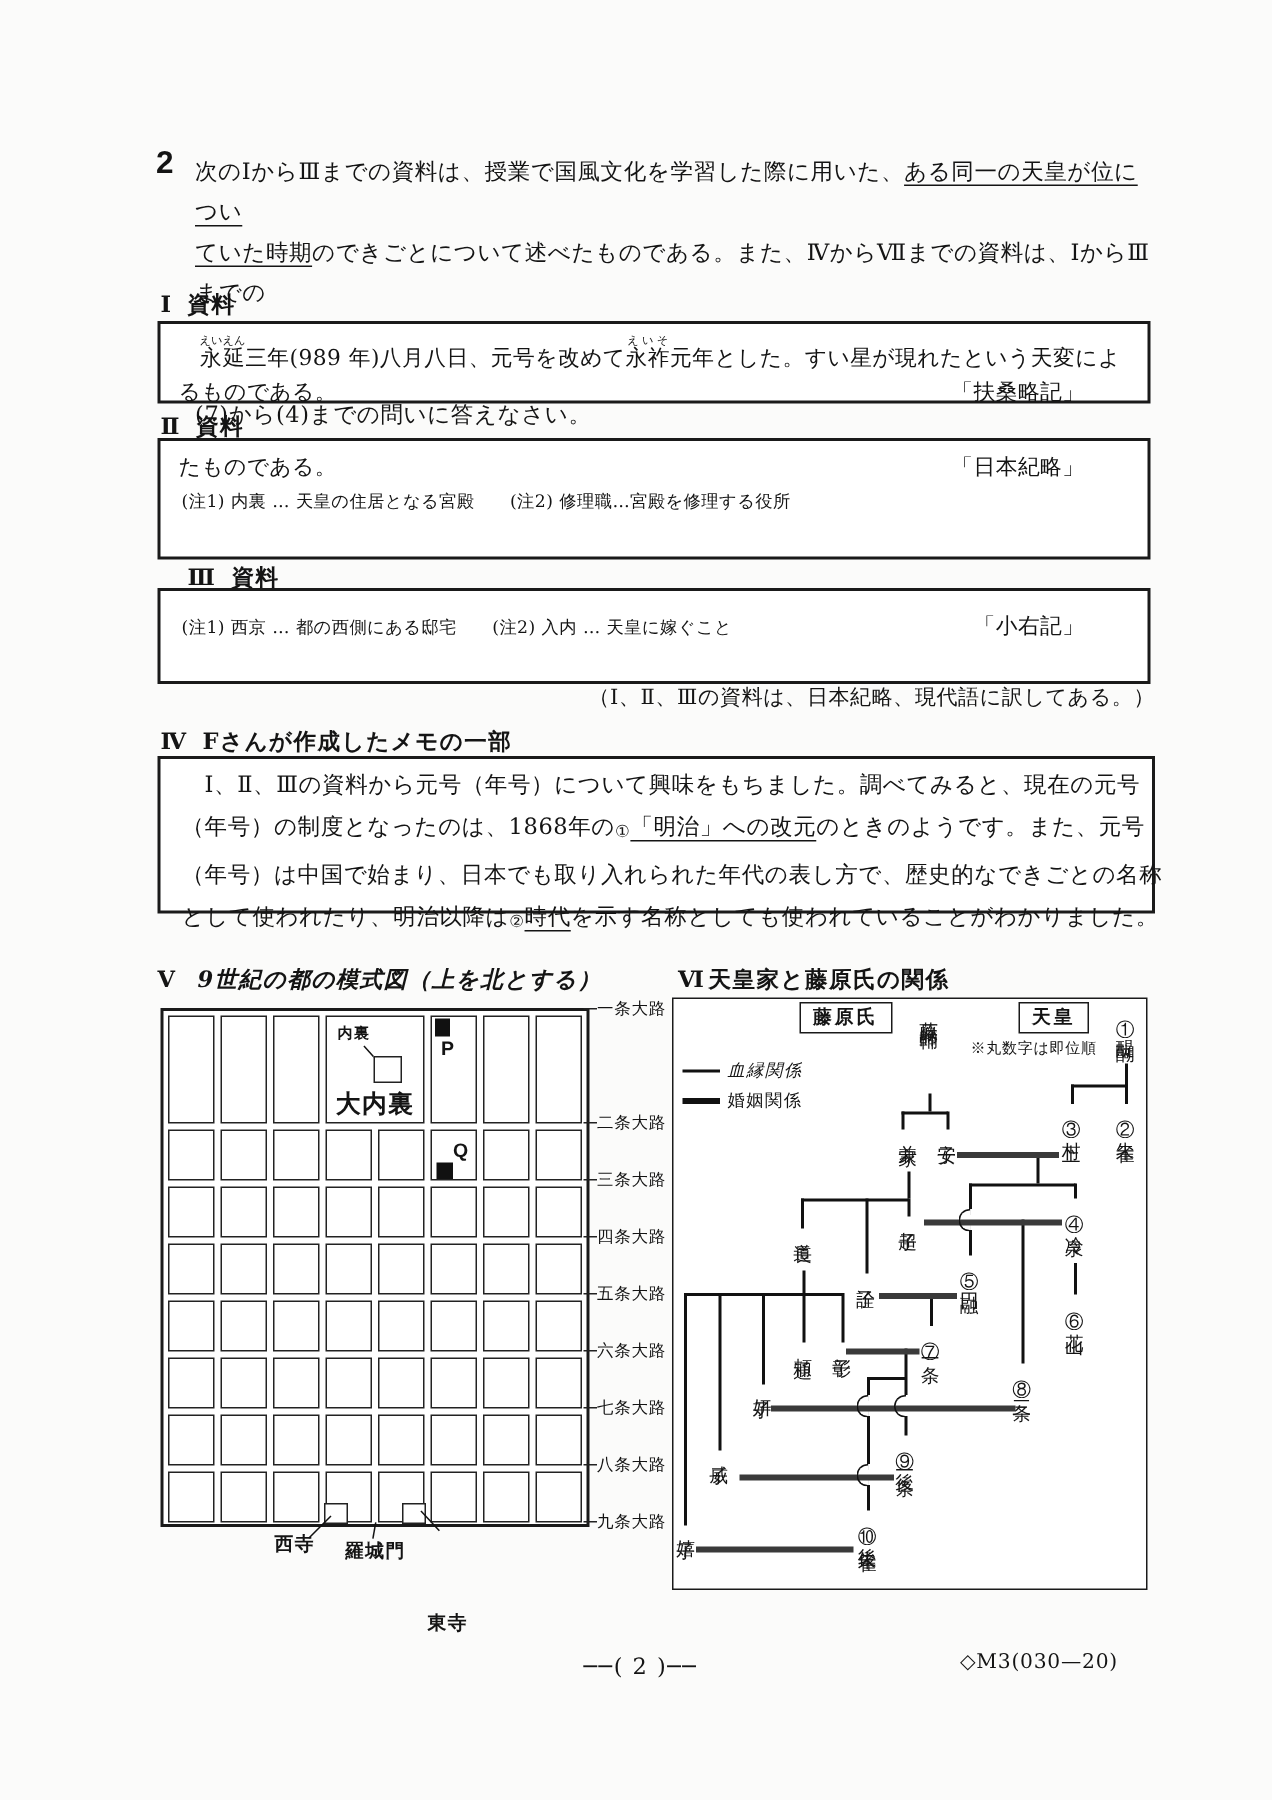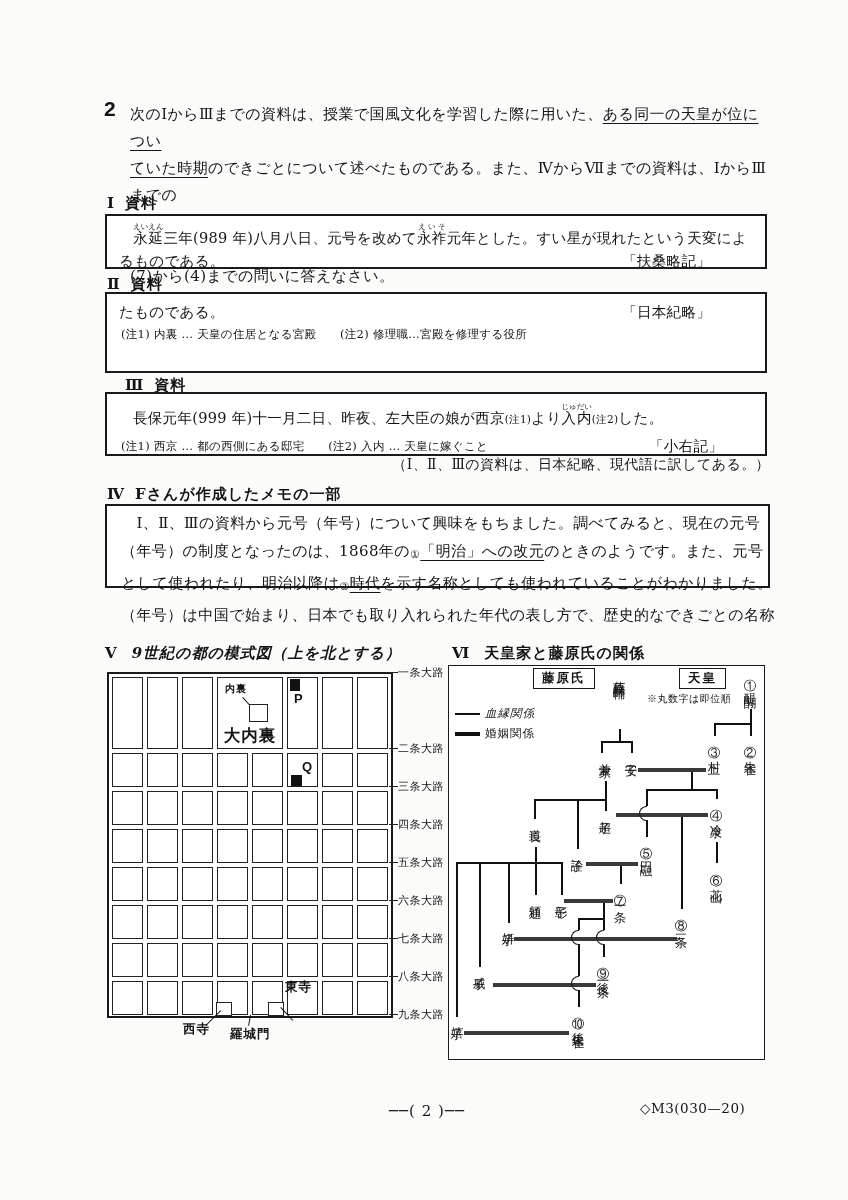--- a/index.html
+++ b/index.html
@@ -13,21 +13,21 @@
   .ptext { position:absolute; left:130px; top:101px; width:644px; font-size:15px; line-height:27px; letter-spacing:0.4px; }
   .u { text-decoration:underline; text-underline-offset:4px; text-decoration-thickness:1.2px; }
   
   .sec-label { position:absolute; font-size:15px; letter-spacing:1px; font-weight:600; }
   .sec-label .ttl { font-weight:600; margin-left:10px; }
   .srcbox { position:absolute; border:2px solid #1a1a1a; background:#fff; box-sizing:border-box; }
   .bline { padding:0 12px; font-size:14.5px; line-height:23px; letter-spacing:0.3px; white-space:nowrap; }
   .indent { padding-left:26px; }
   ruby rt { font-size:7.5px; letter-spacing:0; }
   .sm { font-size:10.5px; }
-  .cite { float:right; margin-right:42px; }
+  .cite { float:right; margin-right:30px; }
   .notes { padding:0 14px; font-size:11.5px; line-height:20px; letter-spacing:0.3px; }
   .remark { position:absolute; left:370px; top:456px; width:400px; text-align:right; font-size:14px; letter-spacing:0.4px; }
   .memo-line { padding:0 14px; font-size:15px; line-height:28px; letter-spacing:0.4px; white-space:nowrap; }
   .cnum { font-size:11px; vertical-align:-2px; }
   
   .vh { position:absolute; font-size:15px; font-weight:600; letter-spacing:1px; }
   
   .map { position:absolute; left:107px; top:672px; width:286px; height:346px; border:2px solid #1a1a1a; background:#fff; box-sizing:border-box; }
   .cell { position:absolute; border:1.6px solid #222; background:#fff; box-sizing:border-box; }
   .dairi-label { position:absolute; left:7px; top:4px; font-size:10px; font-weight:600; letter-spacing:1px; }
@@ -87,41 +87,38 @@
   <div class="bline">
     <span>たものである。</span><span class="cite">「日本紀略」</span>
   </div>
   <div class="notes">(注1) 内裏 … 天皇の住居となる宮殿　　(注2) 修理職…宮殿を修理する役所</div>
 </div>
 
 <div class="sec-label" style="left:125px; top:376px;">
   <span>Ⅲ</span><span class="ttl">資料</span>
 </div>
 <div class="srcbox" style="left:105px; top:392px; width:662px; height:64px; padding-top:9px;">
-  <div class="bline indent">
-    <span>長保元年(999 年)十一月二日、昨夜、左大臣の娘が西京</span><span class="sm">(注1)</span><span>より</span><ruby><span>入内</span><rt>じゅだい</rt></ruby><span class="sm">(注2)</span><span>した。</span>
-  </div>
   <div class="notes" style="margin-top:5px;">
     <span>(注1) 西京 … 都の西側にある邸宅　　(注2) 入内 … 天皇に嫁ぐこと</span><span class="cite" style="font-size:14.5px; margin-right:28px;">「小右記」</span>
   </div>
 </div>
 <div class="remark">（Ⅰ、Ⅱ、Ⅲの資料は、日本紀略、現代語に訳してある。）</div>
 
 <div class="sec-label" style="left:107px; top:485px;">
   <span>Ⅳ</span><span class="ttl">Fさんが作成したメモの一部</span>
 </div>
-<div class="srcbox" style="left:105px; top:504px; width:665px; height:84px; padding-top:3px;">
+<div class="srcbox" style="left:105px; top:504px; width:665px; height:105px; padding-top:3px;">
   <div class="memo-line">　Ⅰ、Ⅱ、Ⅲの資料から元号（年号）について興味をもちました。調べてみると、現在の元号</div>
   <div class="memo-line">
     <span>（年号）の制度となったのは、1868年の</span><span class="cnum">①</span><span class="u">「明治」への改元</span><span>のときのようです。また、元号</span>
   </div>
+  <div class="memo-line">（年号）は中国で始まり、日本でも取り入れられた年代の表し方で、歴史的なできごとの名称</div>
   <div class="memo-line">
     <span>として使われたり、明治以降は</span><span class="cnum">②</span><span class="u">時代</span><span>を示す名称としても使われていることがわかりました。</span>
   </div>
-  <div class="memo-line">（年号）は中国で始まり、日本でも取り入れられた年代の表し方で、歴史的なできごとの名称</div>
 </div>
 
 <div class="vh" style="left:105px; top:644px;">
   <span>Ⅴ</span><span style="margin-left:14px;font-style:italic;">9世紀の都の模式図（上を北とする）</span>
 </div>
 <div class="map">
     <div class="cell" style="left: 3px; top: 3px; width: 31px; height: 72px;"></div>
     <div class="cell" style="left: 38px; top: 3px; width: 31px; height: 72px;"></div>
     <div class="cell" style="left: 73px; top: 3px; width: 31px; height: 72px;"></div>
     <div class="cell" style="left: 108px; top: 3px; width: 66px; height: 72px;">
@@ -215,27 +212,27 @@
     <div class="street-tick" style="left: 389px; top: 900px;"></div>
     <div class="street-label" style="left: 398px; top: 931px;">七条大路</div>
     <div class="street-tick" style="left: 389px; top: 938px;"></div>
     <div class="street-label" style="left: 398px; top: 969px;">八条大路</div>
     <div class="street-tick" style="left: 389px; top: 976px;"></div>
     <div class="street-label" style="left: 398px; top: 1007px;">九条大路</div>
     <div class="street-tick" style="left: 389px; top: 1014px;"></div>
   </div>
 <div class="map-bottom-label" style="left:183px; top:1021px;">西寺</div>
 <div class="map-bottom-label" style="left:230px; top:1026px;">羅城門</div>
-<div class="map-bottom-label" style="left:285px; top:979px;">東寺</div>
+<div class="map-bottom-label" style="left:285px; top:1074px;">東寺</div>
 <div class="leader" style="left:221px; top:1011px; width:21px; transform:rotate(135deg);"></div>
 <div class="leader" style="left:251px; top:1015px; width:11px; transform:rotate(100deg);"></div>
 <div class="leader" style="left:281px; top:1007px; width:18px; transform:rotate(47deg);"></div>
 
 <div class="vh" style="left:452px; top:644px;">
-  <span>Ⅵ</span><span style="margin-left:14px;">天皇家と藤原氏の関係</span>
+  <span>Ⅵ</span><span style="margin-left:2px;">天皇家と藤原氏の関係</span>
 </div>
 <div class="tree">
   <div class="clanbox" style="left:84px; top:2px;">藤原氏</div>
   <div class="clanbox" style="left:230px; top:2px;">天皇</div>
   <div class="tnote" style="left:198px; top:26px;">※丸数字は即位順</div>
   <div class="legend-line" style="left:6px; top:47px; width:25px; height:1.5px;"></div>
   <div class="legend-label" style="left:36px; top:40px;font-style:italic;">血縁関係</div>
   <div class="legend-line" style="left:6px; top:66px; width:25px; height:3.6px;"></div>
   <div class="legend-label" style="left:36px; top:60px;">婚姻関係</div>
   <div>

